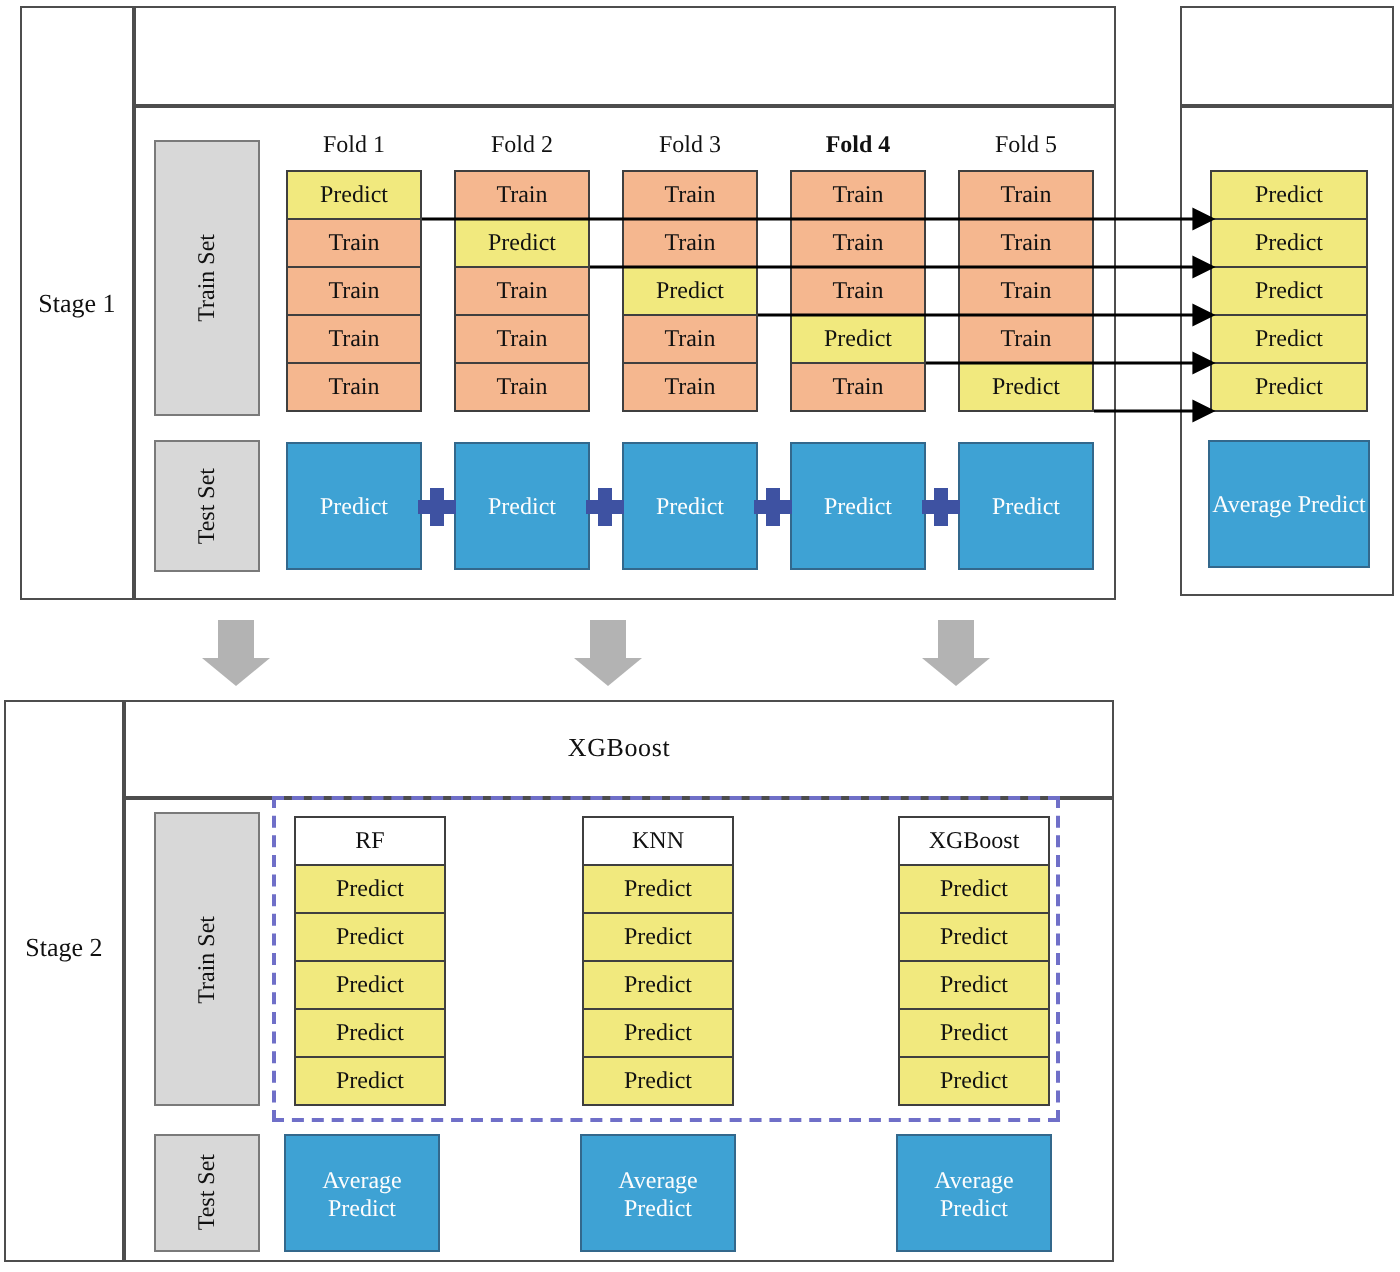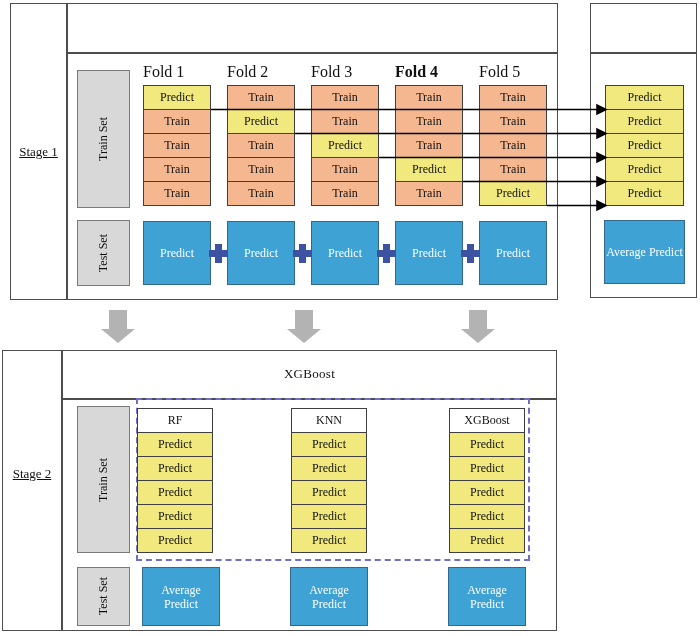--- a/index.html
+++ b/index.html
@@ -6,25 +6,25 @@
   #canvas{
     position:relative;width:700px;height:636px;background:#ffffff;
     font-family:"Liberation Serif","DejaVu Serif",serif;color:#111;
     overflow:hidden;
   }
   .box{position:absolute;background:#fff;border:1.5px solid #4d4d4d;box-sizing:border-box;}
   .hdr{position:absolute;display:flex;align-items:center;justify-content:center;
        font-size:13px;letter-spacing:.3px;box-sizing:border-box;}
   .divline{position:absolute;background:#4d4d4d;height:1.5px;}
   .stage-label{position:absolute;display:flex;align-items:center;justify-content:center;
-       font-size:13px;text-decoration:underline;}
+       font-size:13px;}
   .set-box{position:absolute;background:#d8d8d8;border:1px solid #7a7a7a;box-sizing:border-box;
        display:flex;align-items:center;justify-content:center;}
   .set-box span{writing-mode:vertical-rl;transform:rotate(180deg);font-size:12px;white-space:nowrap;}
-  .fold-label{position:absolute;width:68px;text-align:left;font-size:16px;height:16px;line-height:16px;}
+  .fold-label{position:absolute;width:68px;text-align:center;font-size:12px;height:16px;line-height:16px;}
   .cell{position:absolute;left:0;width:100%;height:25px;box-sizing:border-box;
        border:1px solid #3f3f3f;display:flex;align-items:center;justify-content:center;
        font-size:12px;}
   .predict{background:#f1e97e;}
   .train{background:#f5b78f;}
   .whitecell{background:#ffffff;}
   .col{position:absolute;}
   .blue-box{position:absolute;background:#3ea2d4;border:1px solid #33688c;box-sizing:border-box;
        color:#fdfdfd;display:flex;align-items:center;justify-content:center;text-align:center;
        font-size:12px;line-height:14px;}
@@ -161,21 +161,21 @@
 
   <div class="set-box" style="left:77px;top:406px;width:53px;height:147px;">
     <span>Train Set</span>
   </div>
   <div class="set-box" style="left:77px;top:567px;width:53px;height:59px;">
     <span>Test Set</span>
   </div>
 
   <div class="dashed-rect" style="left:136px;top:398px;width:394px;height:163px;"></div>
 
-  <div class="col" style="left:137px;top:408px;width:76px;height:145px;">
+  <div class="col" style="left:147px;top:408px;width:76px;height:145px;">
     <div class="cell whitecell" style="top:0;">RF</div>
     <div class="cell predict" style="top:24px;">Predict</div>
     <div class="cell predict" style="top:48px;">Predict</div>
     <div class="cell predict" style="top:72px;">Predict</div>
     <div class="cell predict" style="top:96px;">Predict</div>
     <div class="cell predict" style="top:120px;">Predict</div>
   </div>
 
   <div class="col" style="left:291px;top:408px;width:76px;height:145px;">
     <div class="cell whitecell" style="top:0;">KNN</div>

